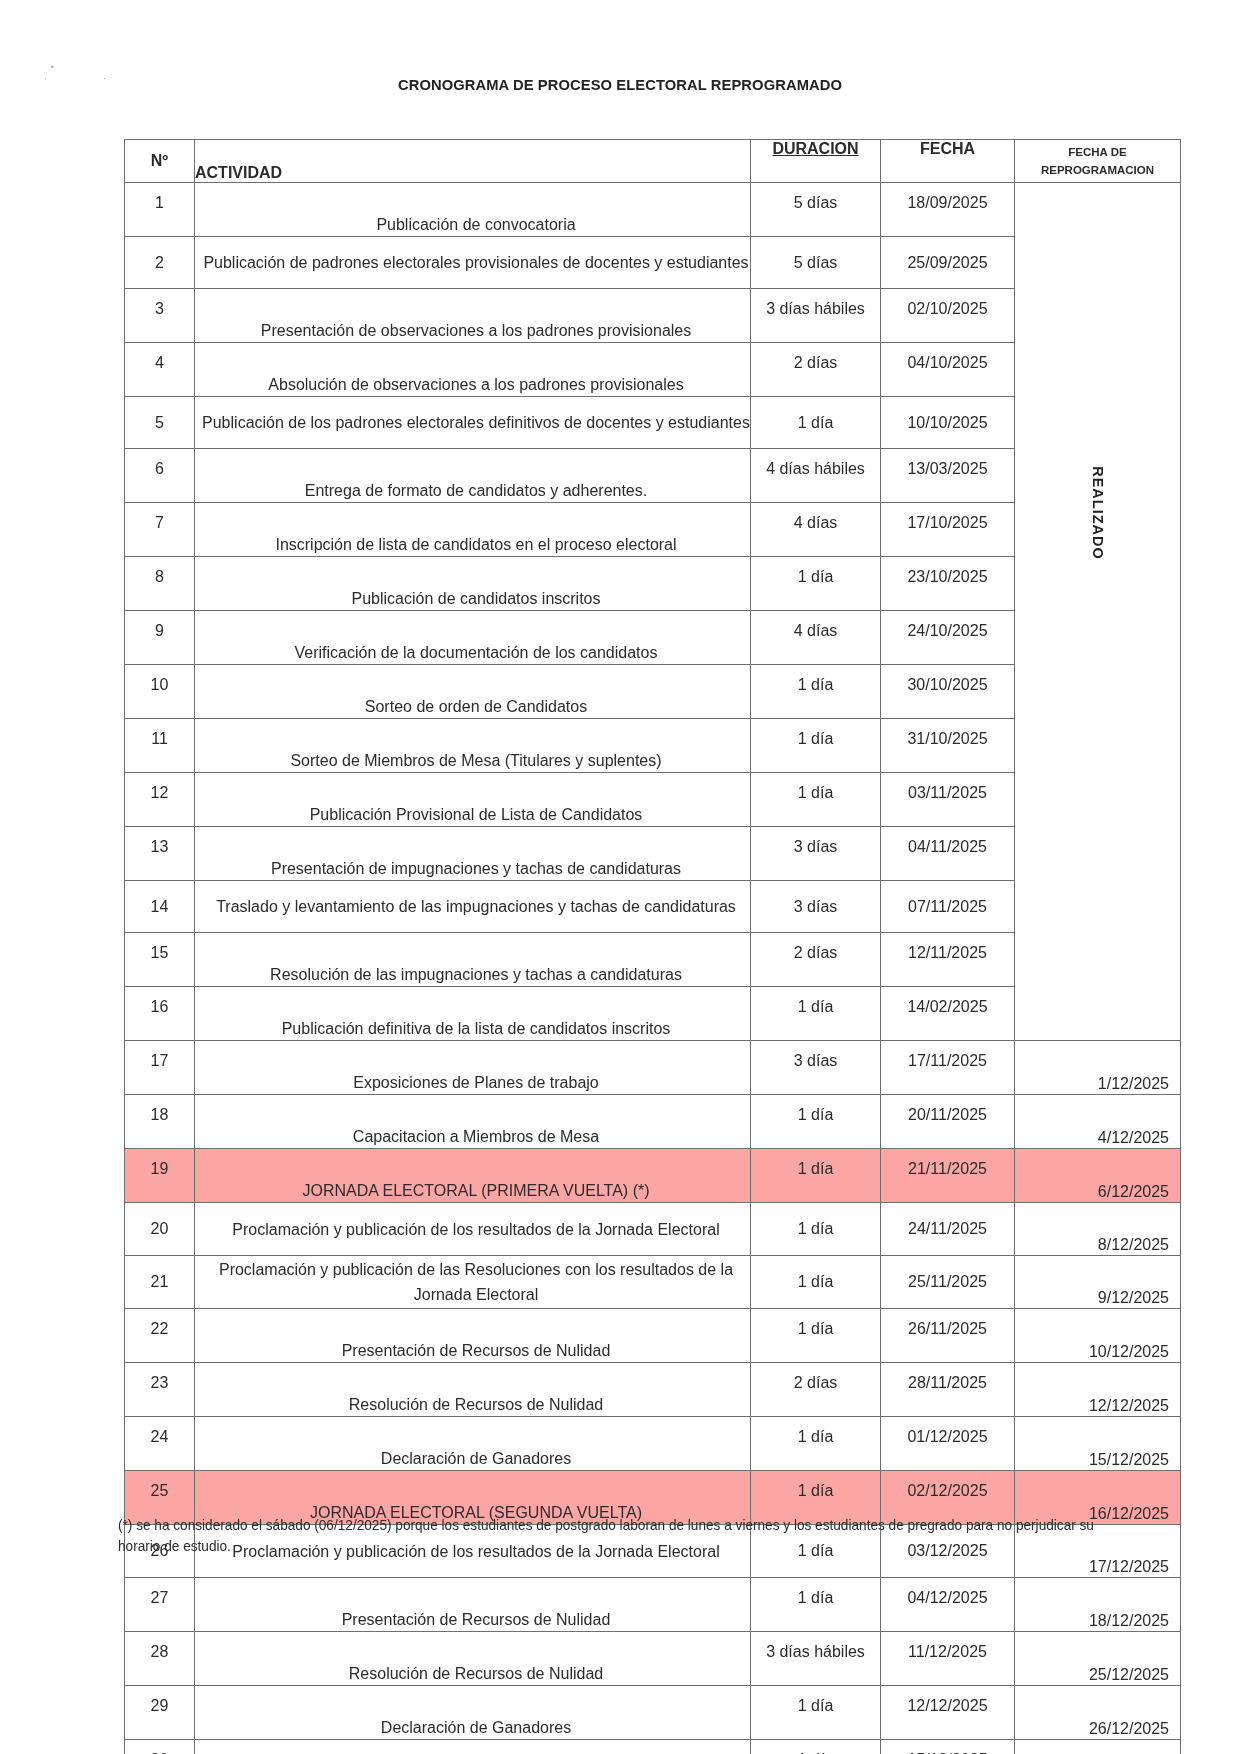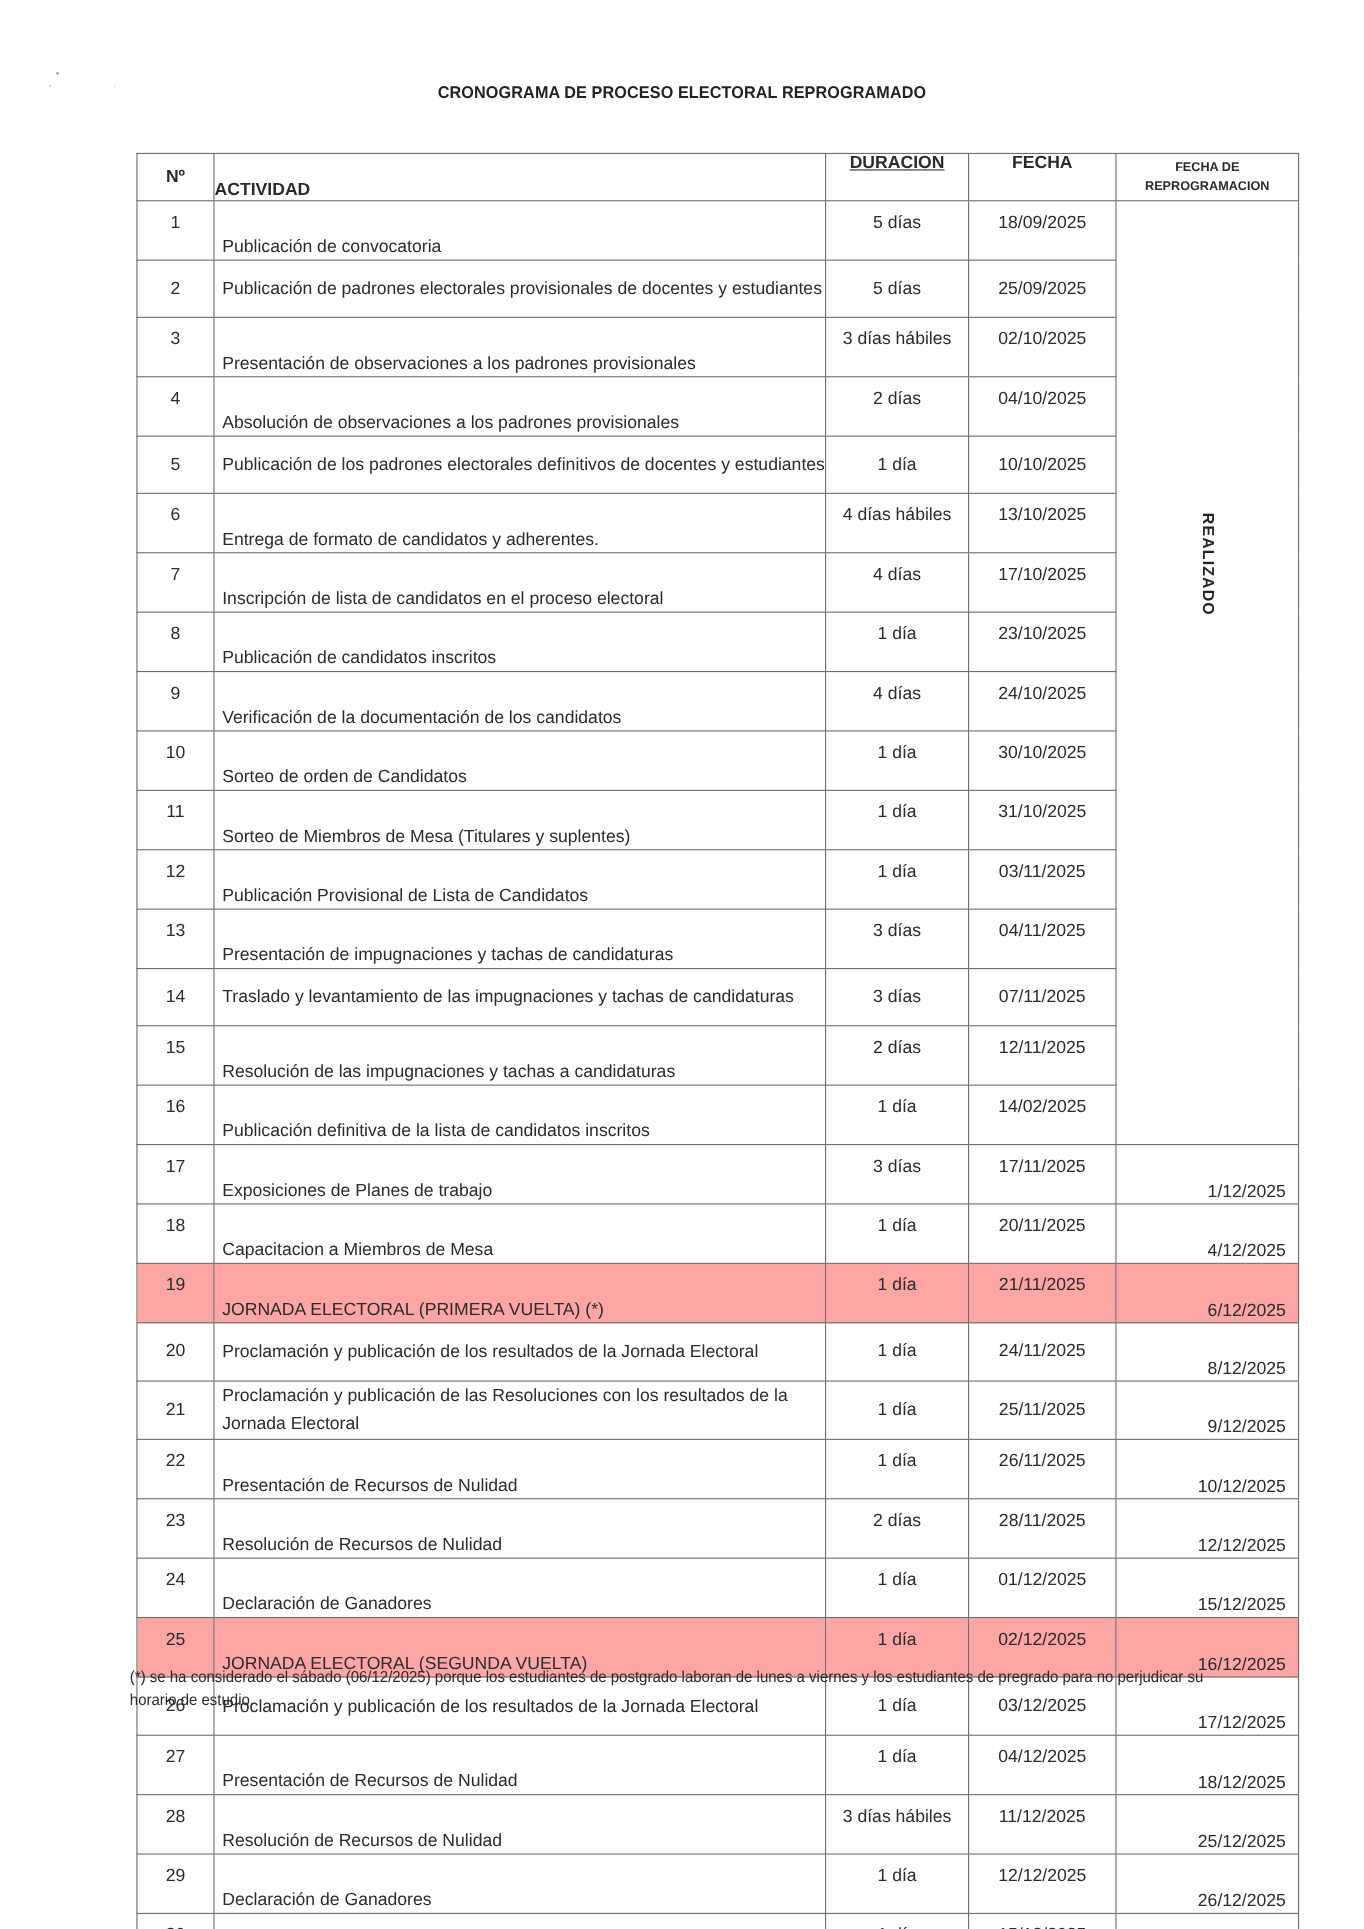--- a/index.html
+++ b/index.html
@@ -18,21 +18,21 @@
   th { height: 42px; font-weight: bold; vertical-align: middle; }
   th.h-num { font-size: 16px; text-align: center; margin-left: 45px; }
   th.h-act { font-size: 16px; text-align: left; vertical-align: bottom; padding: 0 0 3px 8px; transform-origin: left; }
   th.h-dur { font-size: 16px; text-align: center; vertical-align: top; padding-top: 11px; text-decoration: underline; }
   th.h-date { font-size: 16px; text-align: center; vertical-align: top; padding-top: 11px; }
   th.h-rep { font-size: 11.5px; text-align: center; line-height: 18px; padding-top: 1px; }
   tr.row td { height: 42px; font-size: 16px; }
   tr.row.tall td { height: 51px; }
   td.num { text-align: center; vertical-align: top; padding-top: 11px !important; font-size: 16px; }
   tr.row.tall td.num { vertical-align: middle; padding-top: 0 !important; }
-  td.act { vertical-align: bottom; padding: 0 0 2px 7px !important; line-height: 19px; font-size: 16px; }
+  td.act { vertical-align: bottom; padding: 0 0 2px 7px !important; line-height: 19px; font-size: 16px; text-align: center; }
   tr.row.tall td.act { vertical-align: middle; padding-bottom: 0 !important; line-height: 25px; }
   td.dur, td.date { text-align: center; vertical-align: top; padding-top: 11px !important; font-size: 16px; }
   tr.row.tall td.dur, tr.row.tall td.date { vertical-align: middle; padding-top: 0 !important; }
   td.rep { text-align: right; vertical-align: bottom; padding: 0 11px 1px 0 !important; font-size: 17px; }
   td.realizado { vertical-align: top; text-align: center; position: relative; }
   .realizado-label { position: absolute; left: 50%; top: 322px; transform: translateX(-50%) rotate(90deg); transform-origin: center; font-weight: bold; font-size: 14.5px; letter-spacing: 1px; white-space: nowrap; color: #222; }
   tr.highlight td { background: #fca5a5; }
   tr.highlight td.act { text-transform: none; }
   .footnote { position: absolute; left: 118px; top: 1515px; width: 1060px; font-family: "Liberation Sans", sans-serif; font-size: 14.5px; line-height: 21px; color: #2b2b2b; transform: scaleX(0.94); transform-origin: left top; }
 </style>
@@ -100,21 +100,21 @@
       <tr class="row tall">
         <td class="num">5</td>
         <td class="act">Publicación de los padrones electorales definitivos de docentes y estudiantes</td>
         <td class="dur">1 día</td>
         <td class="date">10/10/2025</td>
       </tr>
       <tr class="row">
         <td class="num">6</td>
         <td class="act">Entrega de formato de candidatos y adherentes.</td>
         <td class="dur">4 días hábiles</td>
-        <td class="date">13/10/2025</td>
+        <td class="date">13/03/2025</td>
       </tr>
       <tr class="row">
         <td class="num">7</td>
         <td class="act">Inscripción de lista de candidatos en el proceso electoral</td>
         <td class="dur">4 días</td>
         <td class="date">17/10/2025</td>
       </tr>
       <tr class="row">
         <td class="num">8</td>
         <td class="act">Publicación de candidatos inscritos</td>

